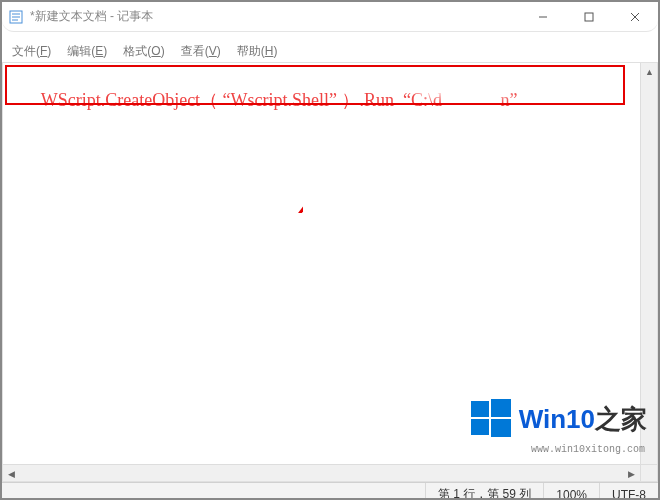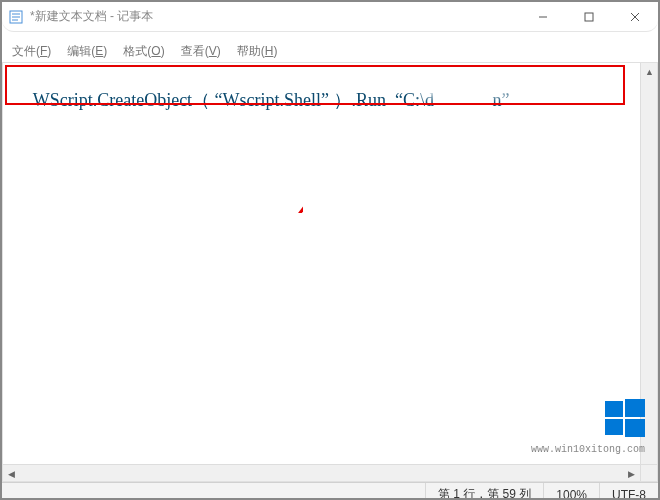--- a/index.html
+++ b/index.html
@@ -49,24 +49,24 @@
     .content {
       position: relative;
       height: calc(100% - 30px - 22px - 24px);
       background: #fff;
       border: 1px solid #e0e0e0;
       margin: 0;
     }
     .text-area {
       position: absolute;
       inset: 0;
-      padding: 4px 12px;
+      padding: 4px 20px;
       font-family: "Times New Roman", "SimSun", serif;
       font-size: 18px;
-      color: #0c4a6e;
+      color: #ef4444;
       white-space: pre;
       overflow: hidden;
     }
     .highlight-box {
       position: absolute;
       top: 2px;
       left: 2px;
       width: 620px;
       height: 40px;
       border: 2px solid #e50000;
@@ -221,20 +221,21 @@
   </div>
   <div class="sb-corner"></div>
 
   <div class="watermark">
     <svg width="44" height="44" viewBox="0 0 44 44">
       <rect x="2" y="4" width="18" height="16" fill="#0078d7"></rect>
       <rect x="22" y="2" width="20" height="18" fill="#0078d7"></rect>
       <rect x="2" y="22" width="18" height="16" fill="#0078d7"></rect>
       <rect x="22" y="22" width="20" height="18" fill="#0078d7"></rect>
     </svg>
+    <span class="watermark-text"><span>Win10</span><span style="color:#333">之家</span></span>
   </div>
   <div class="watermark-sub">www.win10xitong.com</div>
 </div>
 
 <div class="statusbar">
   <div class="status-spacer"></div>
   <div class="status-cell">第 1 行，第 59 列</div>
   <div class="status-cell">100%</div>
   <div class="status-cell">UTF-8</div>
 </div>

